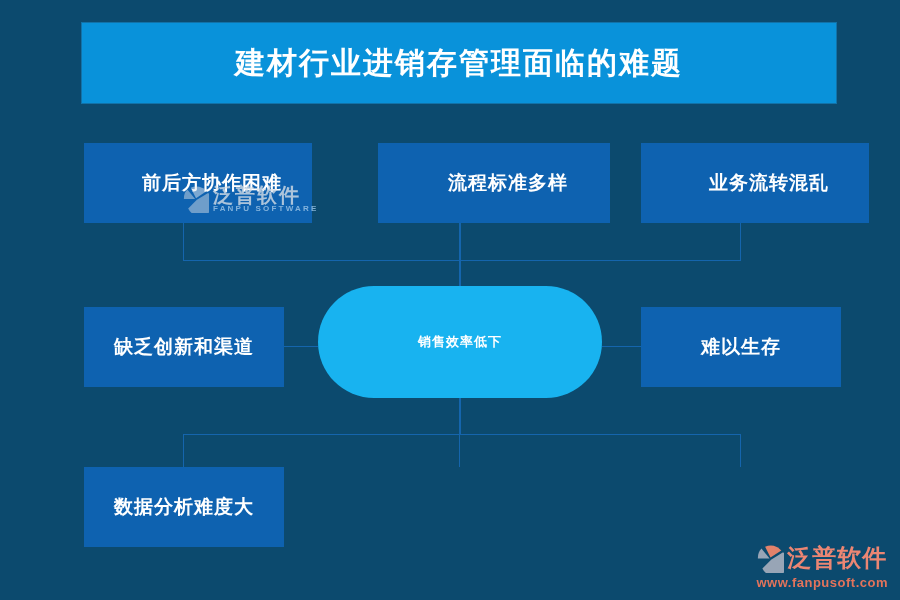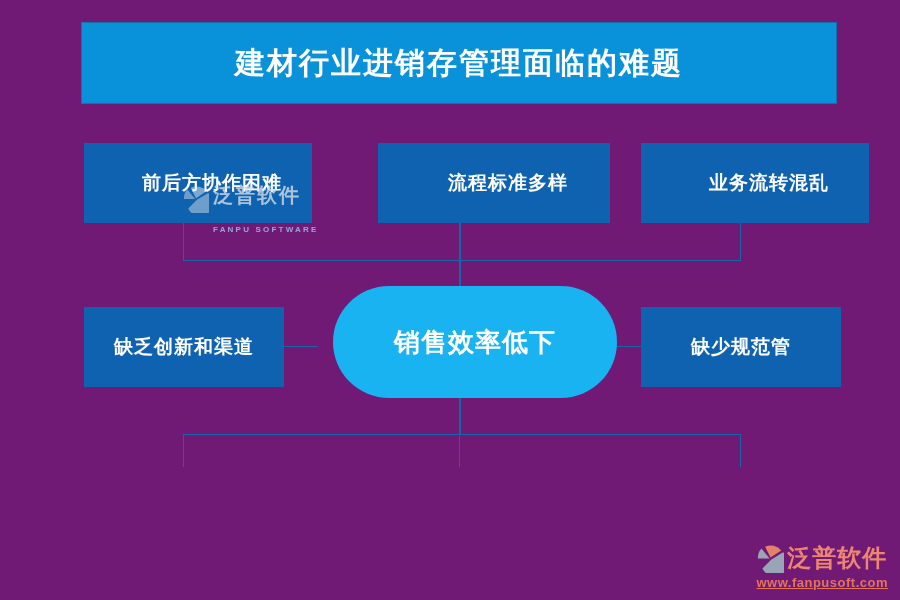--- a/index.html
+++ b/index.html
@@ -1,17 +1,17 @@
 <!DOCTYPE html>
 <html><head>
 <meta charset="utf-8">
 <style>
   html,body{margin:0;padding:0;background:#ffffff;}
   body{font-family:"Liberation Sans","DejaVu Sans",sans-serif;}
-  #canvas{position:relative;width:900px;height:600px;background:#701a75;overflow:hidden;}
+  #canvas{position:relative;width:900px;height:600px;background:#0c4a6e;overflow:hidden;}
 
   
   .banner{
     position:absolute;left:81px;top:22px;width:756px;height:82px;
     background:#0992da;border:1px solid #1272a8;box-sizing:border-box;
     display:flex;align-items:center;justify-content:center;
   }
   .banner-title{
     color:#ffffff;font-size:30px;font-weight:bold;letter-spacing:2px;
   }
@@ -20,24 +20,24 @@
   .node{
     position:absolute;width:200px;height:80px;background:#0e62b0;
     display:flex;align-items:center;justify-content:center;
     color:#ffffff;font-size:19px;font-weight:bold;letter-spacing:1px;
   }
   .r1{top:143px;padding-left:28px;} .r2{top:307px;} .r3{top:467px;}
   .c1{left:84px;} .c2{left:358px;width:204px;margin-left:20px;} .c3{left:641px;}
 
   
   .center-node{
-    position:absolute;left:333px;top:286px;width:284px;height:112px;
+    position:absolute;left:318px;top:286px;width:284px;height:112px;
     background:#18b3f0;border-radius:56px;
     display:flex;align-items:center;justify-content:center;
-    color:#ffffff;font-size:26px;font-weight:bold;letter-spacing:1px;
+    color:#ffffff;font-size:13px;font-weight:bold;letter-spacing:1px;
     z-index:2;
   }
 
   
   .line{position:absolute;background:#1565ad;z-index:1;}
   .vl{width:1px;} .vl-thick{width:2px;} .hl{height:1px;}
 
   .v-tl{left:183px;top:223px;height:38px;}
   .v-tm{left:459px;top:223px;height:64px;}
   .v-tr{left:740px;top:223px;height:38px;}
@@ -57,33 +57,33 @@
     position:absolute;left:183px;top:185px;z-index:3;
     display:flex;align-items:flex-start;pointer-events:none;
   }
   .watermark .wm-glyph{width:26px;height:28px;margin-right:4px;opacity:.8;}
   .wm-texts{display:flex;flex-direction:column;line-height:1;}
   .wm-brand{
     font-size:20px;font-weight:bold;letter-spacing:2px;
     color:rgba(216,224,231,0.78);
   }
   .wm-sub{
-    font-size:8px;font-weight:bold;letter-spacing:2.2px;margin-top:21px;
+    font-size:8px;font-weight:bold;letter-spacing:2.2px;margin-top:0;
     color:rgba(150,193,228,0.85);
   }
 
   
   .footer-logo{
     position:absolute;right:12px;bottom:10px;z-index:3;
     display:flex;flex-direction:column;align-items:center;
   }
   .fl-row{display:flex;align-items:center;}
   .fl-glyph{width:27px;height:29px;margin-right:3px;}
   .fl-brand{font-size:24px;font-weight:bold;color:#ec8673;letter-spacing:1px;}
-  .fl-url{font-size:13px;font-weight:bold;color:#e3735b;letter-spacing:.5px;margin-top:1px;text-decoration:underline;}
+  .fl-url{font-size:13px;font-weight:bold;color:#e3735b;letter-spacing:.5px;margin-top:1px;}
 </style>
 </head>
 <body>
 
 <div id="canvas">
 
   <div class="banner">
     <div class="banner-title">建材行业进销存管理面临的难题</div>
   </div>
 
@@ -109,23 +109,26 @@
       <span>业务流转混乱</span>
     </div>
 
   <div class="node r2 c1">
       <span>缺乏创新和渠道</span>
     </div>
   <div class="center-node">
       <span>销售效率低下</span>
     </div>
   <div class="node r2 c3">
-      <span>缺少规范管</span>
+      <span>难以生存</span>
     </div>
 
+  <div class="node r3 c1">
+      <span>数据分析难度大</span>
+    </div>
 
   <div class="watermark">
     <svg class="wm-glyph" viewBox="0 0 30 30" aria-hidden="true">
       <path d="M14 15 L5 4 A15 15 0 0 0 1 15 Z" fill="rgba(216,224,231,0.6)"></path>
       <path d="M15 14 L9 2 A15 15 0 0 1 27 6 Z" fill="rgba(228,234,240,0.65)"></path>
       <path d="M16 16 L29 8 A15 15 0 1 1 6 26 Z" fill="rgba(216,224,231,0.6)"></path>
     </svg>
     <div class="wm-texts">
       <span class="wm-brand">泛普软件</span>
       <span class="wm-sub">FANPU SOFTWARE</span>

